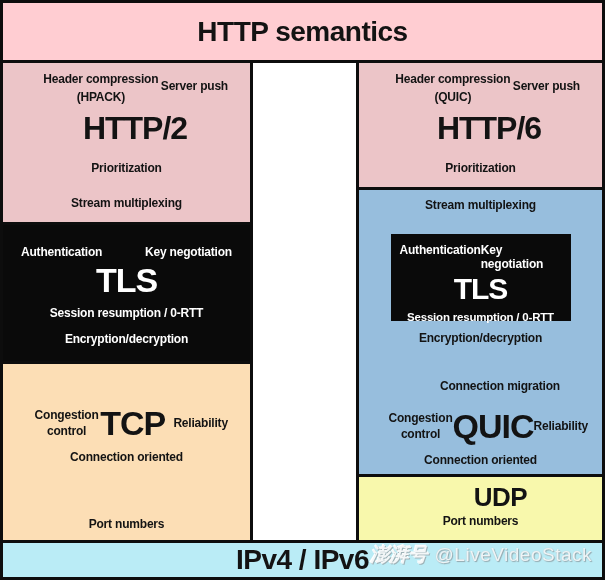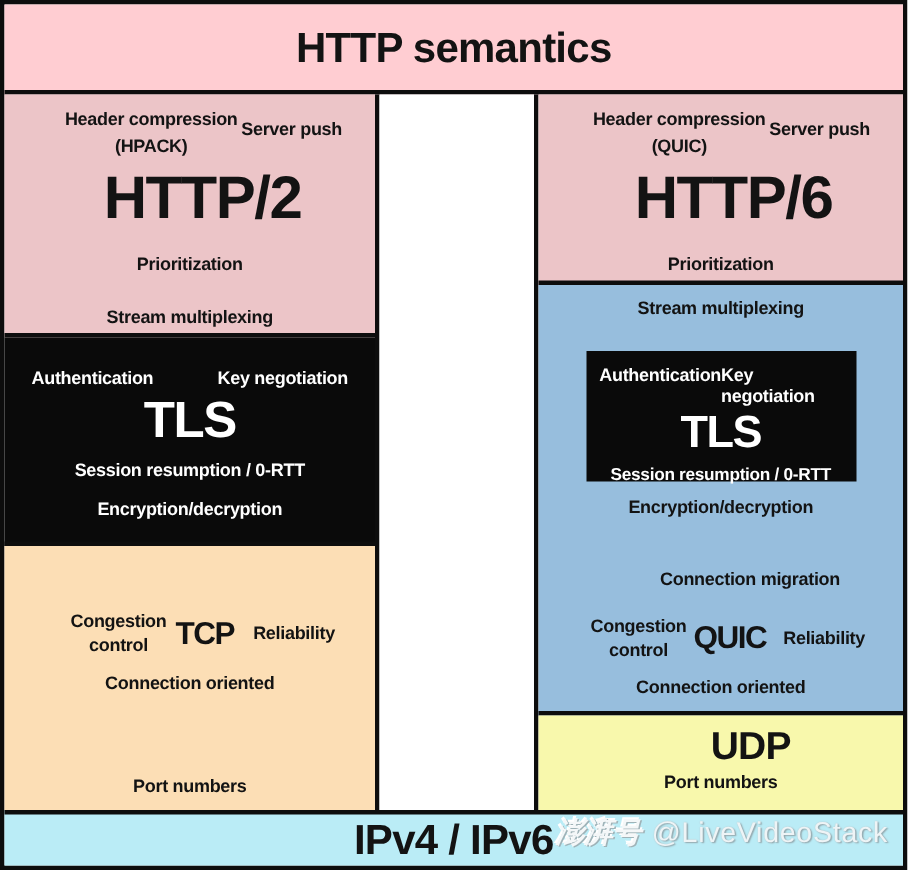--- a/index.html
+++ b/index.html
@@ -78,21 +78,21 @@
   .block-http2 { height: 162px; flex: none; border-bottom: 3px solid #0d0d0d; }
   .block-http3 { height: 127px; flex: none; border-bottom: 3px solid #0d0d0d; }
   .toprow {
     display: flex;
     justify-content: flex-end;
     align-items: flex-start;
     padding: 0 22px 0 6px;
   }
   .hc-group { width: 120px; text-align: center; line-height: 18px; }
   .server-push { margin-top: 9px; }
-  .title-http { font-size: 40px; margin-top: 6px; margin-left: 17px; }
+  .title-http { font-size: 32px; margin-top: 6px; margin-left: 17px; }
   .prioritization { margin-top: 17px; }
   .stream-mux { margin-top: 21px; }
 
   
   .block-tls {
     height: 139px; flex: none;
     background: #0a0a0a;
     color: #ffffff;
     border-bottom: 3px solid #0d0d0d;
     display: flex; flex-direction: column;
@@ -111,21 +111,21 @@
   }
   .trio {
     display: flex;
     justify-content: flex-end;
     align-items: center;
     padding: 0 14px 0 30px;
   }
   .trio-left { width: 76px; text-align: center; line-height: 16px; }
   .trio-right { width: 80px; text-align: center; }
   .trio-tcp { margin-top: 42px; }
-  .title-transport { font-size: 21px; }
+  .title-transport { font-size: 34px; }
   .conn-oriented { margin-top: 10px; }
   .port-numbers-tcp { margin-top: auto; margin-bottom: 9px; }
 
   
   .block-quic {
     height: 287px; flex: none;
     background: #97bedd;
     border-bottom: 3px solid #0d0d0d;
     display: flex; flex-direction: column;
     padding-top: 8px;

